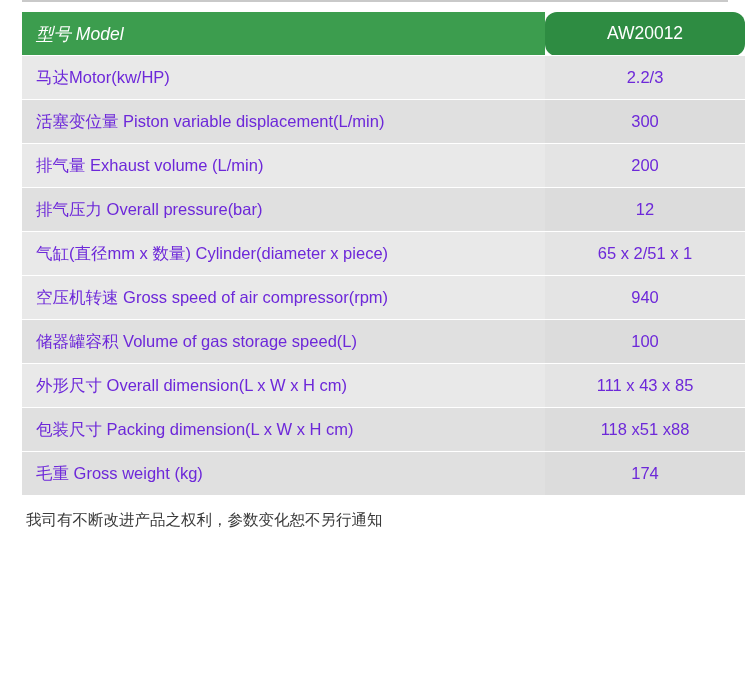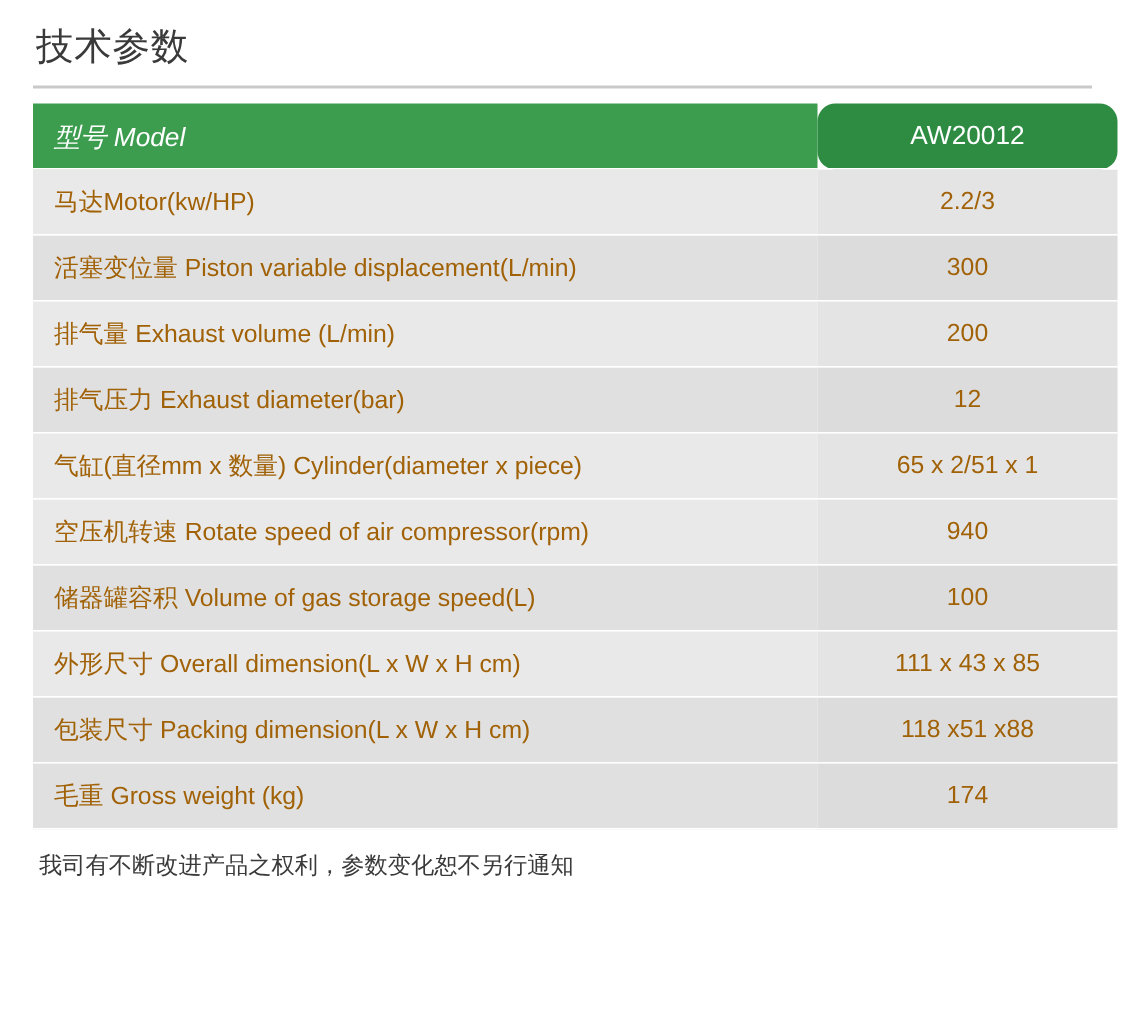--- a/index.html
+++ b/index.html
@@ -36,21 +36,21 @@
   table.spec {
     width: 706px;
     border-collapse: collapse;
     table-layout: fixed;
   }
   table.spec td {
     height: 41px;
     vertical-align: middle;
     font-size: 16.5px;
     font-weight: 400;
-    color: #a16207;
+    color: #6d28d9;
     border-bottom: 1px solid #ffffff;
   }
   td.label {
     width: 508px;
     padding-left: 14px;
     background: #e9e9e9;
   }
   td.value {
     width: 198px;
     text-align: center;
@@ -74,21 +74,20 @@
     font-size: 15.5px;
     color: #3a3a3a;
     padding: 14px 0 0 4px;
   }
 </style>
 </head>
 <body>
 
 <div class="page">
 
-  <div class="title">技术参数</div>
   <div class="title-rule"></div>
 
   <table class="spec">
     <tbody>
       <tr class="head">
         <td class="label">型号 Model</td>
         <td class="value">AW20012</td>
       </tr>
       <tr>
         <td class="label">马达Motor(kw/HP)</td>
@@ -96,29 +95,29 @@
       </tr>
       <tr class="alt">
         <td class="label">活塞变位量 Piston variable displacement(L/min)</td>
         <td class="value">300</td>
       </tr>
       <tr>
         <td class="label">排气量 Exhaust volume (L/min)</td>
         <td class="value">200</td>
       </tr>
       <tr class="alt">
-        <td class="label">排气压力 Exhaust diameter(bar)</td>
+        <td class="label">排气压力 Overall pressure(bar)</td>
         <td class="value">12</td>
       </tr>
       <tr>
         <td class="label">气缸(直径mm x 数量) Cylinder(diameter x piece)</td>
         <td class="value">65 x 2/51 x 1</td>
       </tr>
       <tr>
-        <td class="label">空压机转速 Rotate speed of air compressor(rpm)</td>
+        <td class="label">空压机转速 Gross speed of air compressor(rpm)</td>
         <td class="value">940</td>
       </tr>
       <tr class="alt">
         <td class="label">储器罐容积 Volume of gas storage speed(L)</td>
         <td class="value">100</td>
       </tr>
       <tr>
         <td class="label">外形尺寸 Overall dimension(L x W x H cm)</td>
         <td class="value">111 x 43 x 85</td>
       </tr>

